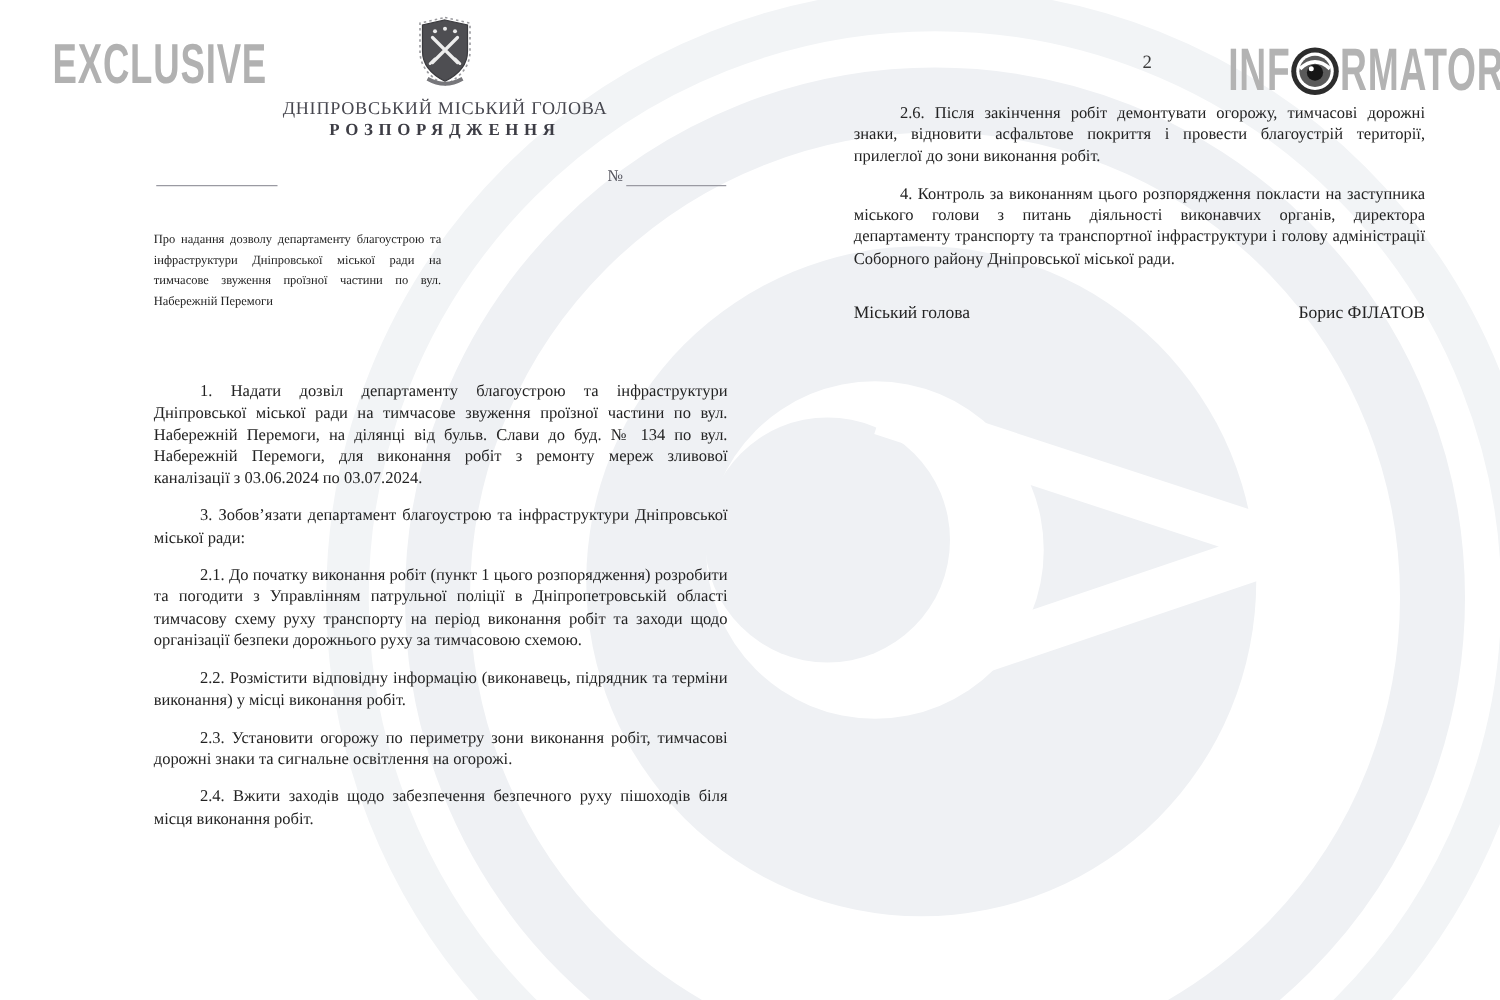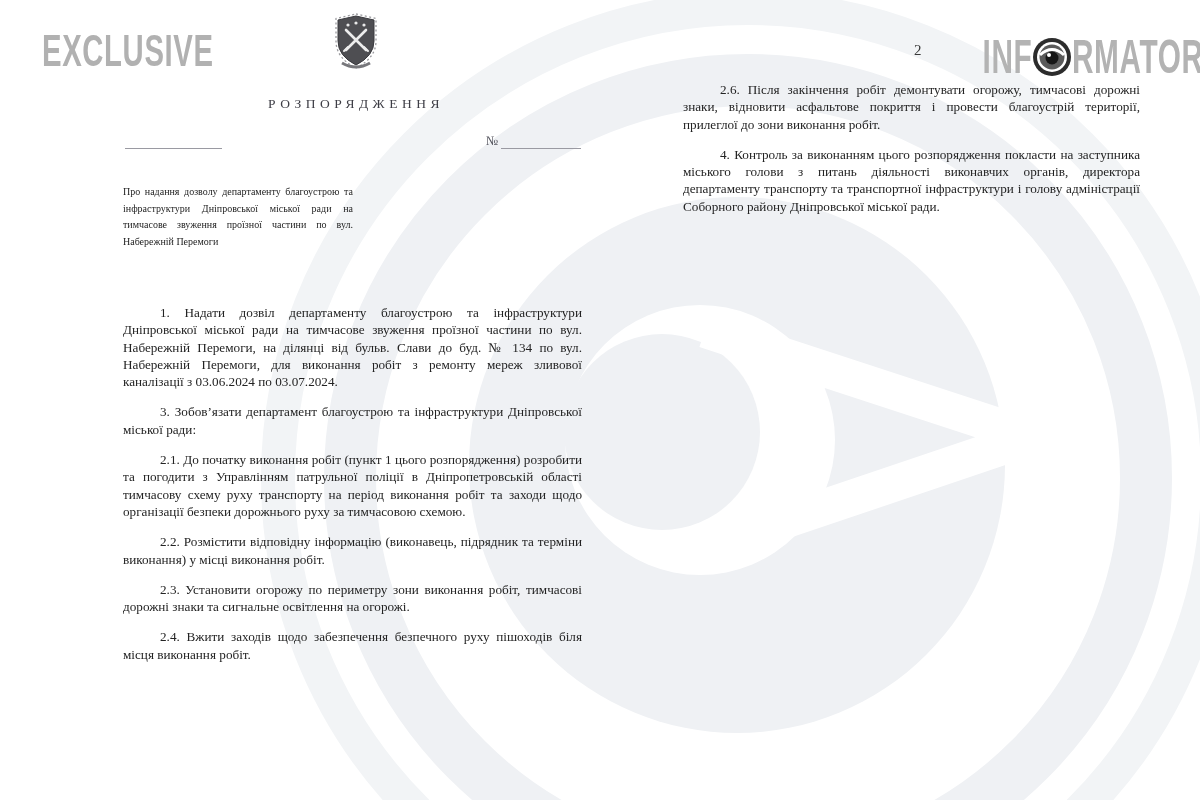--- a/index.html
+++ b/index.html
@@ -37,21 +37,21 @@
   }
   
   .emblem{position:absolute; left:326px; top:11px; z-index:1;}
   .org-title{
     position:absolute; left:186px; top:79px; width:340px; z-index:1;
     text-align:center; font-size:14.5px; letter-spacing:0.6px; color:#47474f;
     white-space:nowrap;
   }
   .doc-type{
     position:absolute; left:186px; top:96px; width:340px; z-index:1;
-    text-align:center; font-size:13.5px; font-weight:normal;
+    text-align:center; font-size:13.5px; font-weight:bold;
     letter-spacing:4.5px; color:#3d3d45; white-space:nowrap;
   }
   .date-line{
     position:absolute; left:125px; top:148px; width:97px; z-index:1;
     border-top:1px solid #9a9aa2;
   }
   .num-label{
     position:absolute; left:486px; top:133px; z-index:1;
     font-size:13px; color:#55555e;
   }
@@ -109,35 +109,40 @@
     <path d="M30,5 L48,9 L48,30 Q48,45 30,54 Q12,45 12,30 L12,9 Z" fill="#4e4e52" stroke="#3a3a3e" stroke-width="1"></path>
     <path d="M30,3 L50,7.5 L50,30 Q50,47 30,57 Q10,47 10,30 L10,7.5 Z" fill="none" stroke="#9b9b9f" stroke-width="1.3" stroke-dasharray="2 2.5"></path>
     <circle cx="22" cy="14" r="1.6" fill="#e9e9e9"></circle>
     <circle cx="30" cy="12" r="1.6" fill="#e9e9e9"></circle>
     <circle cx="38" cy="14" r="1.6" fill="#e9e9e9"></circle>
     <path d="M20,19 L40,39 M40,19 L20,39" stroke="#ededed" stroke-width="2.6" stroke-linecap="round"></path>
     <path d="M22,36 L18,40 M38,36 L42,40" stroke="#ededed" stroke-width="2" stroke-linecap="round"></path>
     <path d="M16,52 Q30,60 44,52" fill="none" stroke="#77777b" stroke-width="3"></path>
   </svg>
 
+  <div class="org-title">ДНІПРОВСЬКИЙ МІСЬКИЙ ГОЛОВА</div>
   <div class="doc-type">РОЗПОРЯДЖЕННЯ</div>
 
   <div class="date-line"></div>
   <span class="num-label">№</span>
   <div class="num-line"></div>
 
   <div class="subject">Про надання дозволу департаменту благоустрою та інфраструктури Дніпровської міської ради на тимчасове звуження проїзної частини по вул. Набережній Перемоги</div>
 
   <div class="col col-left">
     <p>1. Надати дозвіл департаменту благоустрою та інфраструктури Дніпровської міської ради на тимчасове звуження проїзної частини по вул. Набережній Перемоги, на ділянці від бульв. Слави до буд. № 134 по вул. Набережній Перемоги, для виконання робіт з ремонту мереж зливової каналізації з 03.06.2024 по 03.07.2024.</p>
     <p>3. Зобов’язати департамент благоустрою та інфраструктури Дніпровської міської ради:</p>
     <p>2.1. До початку виконання робіт (пункт 1 цього розпорядження) розробити та погодити з Управлінням патрульної поліції в Дніпропетровській області тимчасову схему руху транспорту на період виконання робіт та заходи щодо організації безпеки дорожнього руху за тимчасовою схемою.</p>
     <p>2.2. Розмістити відповідну інформацію (виконавець, підрядник та терміни виконання) у місці виконання робіт.</p>
     <p>2.3. Установити огорожу по периметру зони виконання робіт, тимчасові дорожні знаки та сигнальне освітлення на огорожі.</p>
     <p>2.4. Вжити заходів щодо забезпечення безпечного руху пішоходів біля місця виконання робіт.</p>
   </div>
 
   <div class="col col-right">
     <p>2.6. Після закінчення робіт демонтувати огорожу, тимчасові дорожні знаки, відновити асфальтове покриття і провести благоустрій території, прилеглої до зони виконання робіт.</p>
     <p>4. Контроль за виконанням цього розпорядження покласти на заступника міського голови з питань діяльності виконавчих органів, директора департаменту транспорту та транспортної інфраструктури і голову адміністрації Соборного району Дніпровської міської ради.</p>
+    <div class="sig-row">
+      <span>Міський голова</span>
+      <span>Борис ФІЛАТОВ</span>
+    </div>
   </div>
 
 </div>
 
 </body></html>

